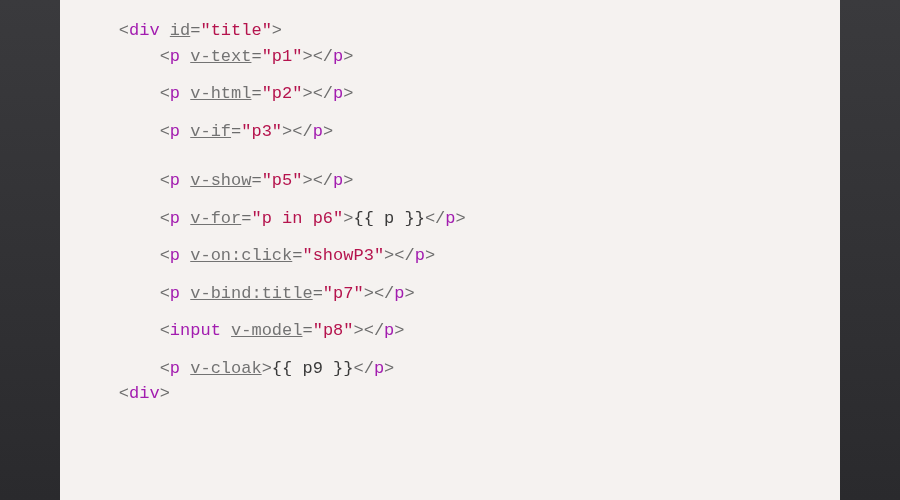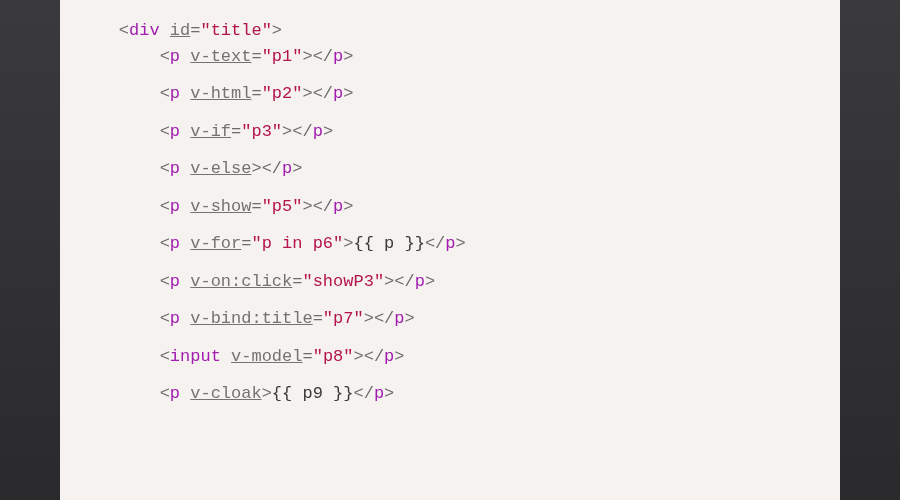--- a/index.html
+++ b/index.html
@@ -61,21 +61,20 @@
   <div class="spacer"></div>
 
   <div class="line"><span class="t-punc">        </span><span class="t-punc">&lt;</span><span class="t-tag">p</span><span class="t-punc"> </span><span class="t-attr">v-html</span><span class="t-punc">=</span><span class="t-val">"</span><span class="t-val">p2</span><span class="t-val">"</span><span class="t-punc">&gt;</span><span class="t-punc">&lt;/</span><span class="t-tag">p</span><span class="t-punc">&gt;</span></div>
 
   <div class="spacer"></div>
 
   <div class="line"><span class="t-punc">        </span><span class="t-punc">&lt;</span><span class="t-tag">p</span><span class="t-punc"> </span><span class="t-attr">v-if</span><span class="t-punc">=</span><span class="t-val">"</span><span class="t-val">p3</span><span class="t-val">"</span><span class="t-punc">&gt;</span><span class="t-punc">&lt;/</span><span class="t-tag">p</span><span class="t-punc">&gt;</span></div>
 
   <div class="spacer"></div>
 
-  <div class="line"><span class="t-punc">        </span><span class="t-punc">&lt;</span><span class="t-tag">p</span><span class="t-punc"> </span><span class="t-attr">v-else</span><span class="t-punc">&gt;</span><span class="t-punc">&lt;/</span><span class="t-tag">p</span><span class="t-punc">&gt;</span></div>
 
   <div class="spacer"></div>
 
   <div class="line"><span class="t-punc">        </span><span class="t-punc">&lt;</span><span class="t-tag">p</span><span class="t-punc"> </span><span class="t-attr">v-show</span><span class="t-punc">=</span><span class="t-val">"</span><span class="t-val">p5</span><span class="t-val">"</span><span class="t-punc">&gt;</span><span class="t-punc">&lt;/</span><span class="t-tag">p</span><span class="t-punc">&gt;</span></div>
 
   <div class="spacer"></div>
 
   <div class="line"><span class="t-punc">        </span><span class="t-punc">&lt;</span><span class="t-tag">p</span><span class="t-punc"> </span><span class="t-attr">v-for</span><span class="t-punc">=</span><span class="t-val">"</span><span class="t-val">p in p6</span><span class="t-val">"</span><span class="t-punc">&gt;</span><span class="t-mustache">{{ p }}</span><span class="t-punc">&lt;/</span><span class="t-tag">p</span><span class="t-punc">&gt;</span></div>
 
   <div class="spacer"></div>
@@ -87,14 +86,15 @@
   <div class="line"><span class="t-punc">        </span><span class="t-punc">&lt;</span><span class="t-tag">p</span><span class="t-punc"> </span><span class="t-attr">v-bind:title</span><span class="t-punc">=</span><span class="t-val">"</span><span class="t-val">p7</span><span class="t-val">"</span><span class="t-punc">&gt;</span><span class="t-punc">&lt;/</span><span class="t-tag">p</span><span class="t-punc">&gt;</span></div>
 
   <div class="spacer"></div>
 
   <div class="line"><span class="t-punc">        </span><span class="t-punc">&lt;</span><span class="t-tag">input</span><span class="t-punc"> </span><span class="t-attr">v-model</span><span class="t-punc">=</span><span class="t-val">"</span><span class="t-val">p8</span><span class="t-val">"</span><span class="t-punc">&gt;</span><span class="t-punc">&lt;/</span><span class="t-tag">p</span><span class="t-punc">&gt;</span></div>
 
   <div class="spacer"></div>
 
   <div class="line"><span class="t-punc">        </span><span class="t-punc">&lt;</span><span class="t-tag">p</span><span class="t-punc"> </span><span class="t-attr">v-cloak</span><span class="t-punc">&gt;</span><span class="t-mustache">{{ p9 }}</span><span class="t-punc">&lt;/</span><span class="t-tag">p</span><span class="t-punc">&gt;</span></div>
 
+  <div class="line"><span class="t-punc">    </span><span class="t-punc">&lt;</span><span class="t-tag">div</span><span class="t-punc">&gt;</span></div>
 
 </div>
 
 </body></html>

